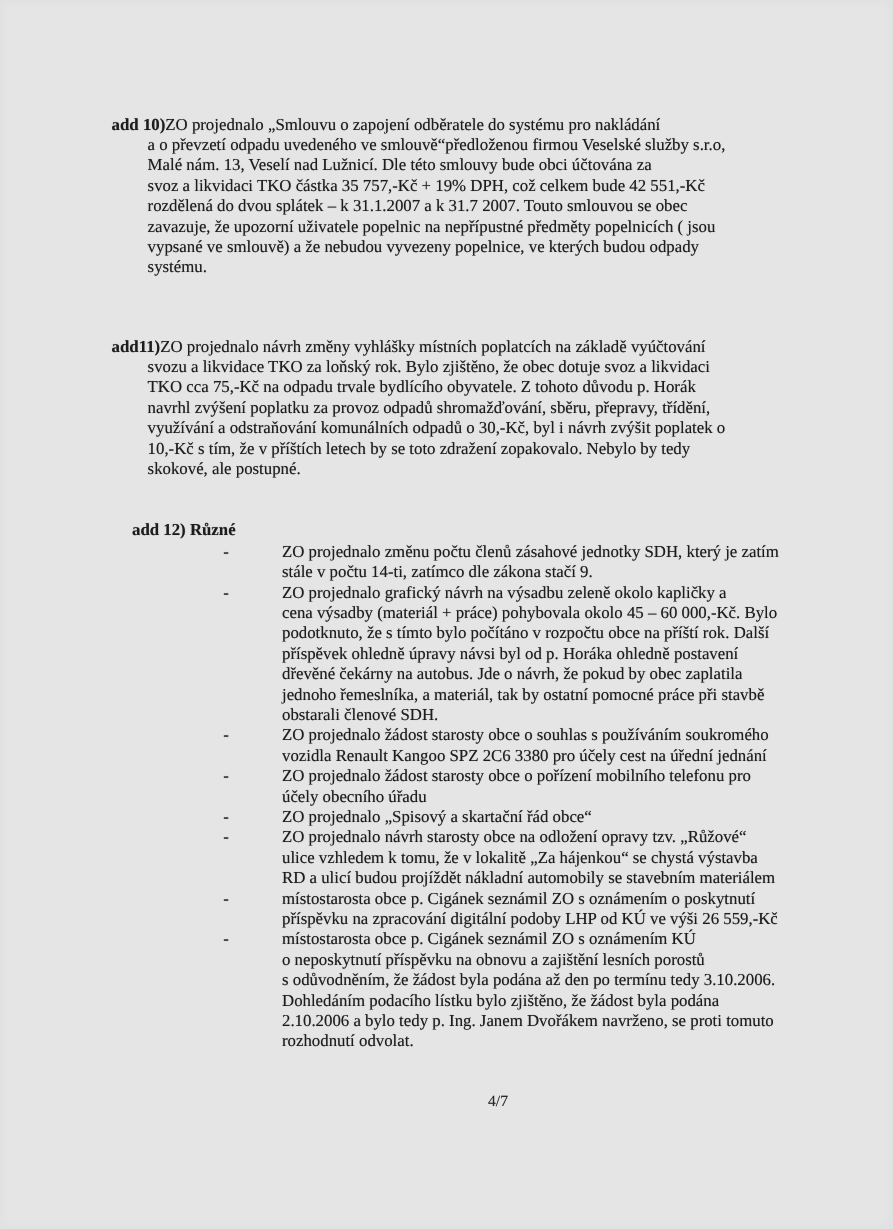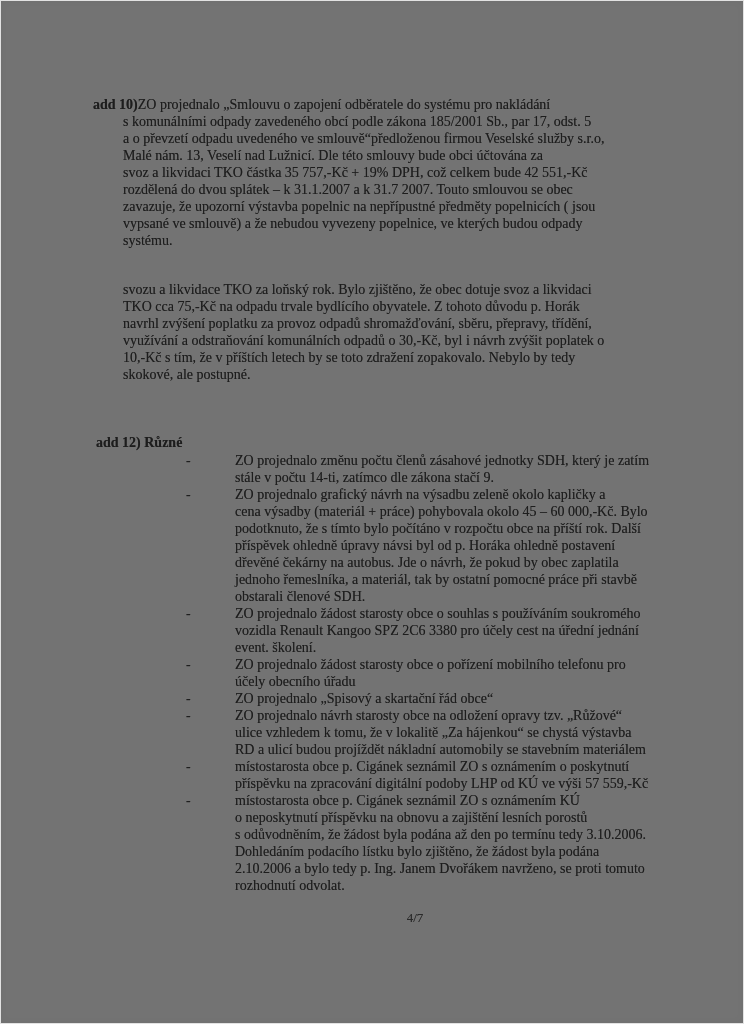--- a/index.html
+++ b/index.html
@@ -5,37 +5,37 @@
   html, body { margin: 0; padding: 0; }
   body {
     width: 744px; height: 1024px;
     background: #ffffff;
     font-family: "Liberation Serif", serif;
     color: #1d1d1d;
   }
   .page {
     position: relative;
     width: 744px; height: 1024px;
-    background: #737373;
+    background: #e5e5e5;
     box-shadow: inset 0 0 0 1px #e2e2e2, inset 0 0 10px rgba(0,0,0,0.04);
     overflow: hidden;
   }
   .line {
     white-space: nowrap;
     font-size: 14px;
     line-height: 17px;
     text-shadow: 0 0 0.6px rgba(25,25,25,0.55);
   }
   .para { position: absolute; left: 93px; width: 580px; }
   .para .cont { margin-left: 30px; }
   .label { font-weight: bold; }
   #p10 { top: 96px; }
   #p11 { top: 281px; }
   .misc-heading {
-    position: absolute; left: 96px; top: 434px;
+    position: absolute; left: 110px; top: 434px;
     font-weight: bold;
   }
   .misc-list { position: absolute; left: 186px; top: 452px; width: 490px; }
   .item { display: flex; align-items: flex-start; }
   .marker { flex: 0 0 27px; width: 27px; }
   .item-lines { flex: 1 1 auto; margin-left: 22px; }
   .footer {
     position: absolute; top: 910px; left: 0; width: 734px;
     text-align: center;
     font-size: 13px;
@@ -44,31 +44,31 @@
     margin-left: 48px;
   }
 </style>
 </head>
 <body>
 
 <div class="page">
 
   <section class="para" id="p10">
     <div class="line"><span class="label">add 10)</span><span>ZO projednalo „Smlouvu o zapojení odběratele do systému pro nakládání</span></div>
-    <div class="line cont">s komunálními odpady zavedeného obcí podle zákona 185/2001 Sb., par 17, odst. 5</div>
     <div class="line cont">a o převzetí odpadu uvedeného ve smlouvě“předloženou firmou Veselské služby s.r.o,</div>
     <div class="line cont">Malé nám. 13, Veselí nad Lužnicí. Dle této smlouvy bude obci účtována za</div>
     <div class="line cont">svoz a likvidaci TKO částka  35 757,-Kč + 19% DPH, což celkem bude 42 551,-Kč</div>
     <div class="line cont">rozdělená do dvou splátek – k 31.1.2007 a k 31.7 2007. Touto smlouvou se obec</div>
-    <div class="line cont">zavazuje, že upozorní výstavba popelnic na nepřípustné předměty  popelnicích ( jsou</div>
+    <div class="line cont">zavazuje, že upozorní uživatele popelnic na nepřípustné předměty  popelnicích ( jsou</div>
     <div class="line cont">vypsané ve smlouvě) a že nebudou vyvezeny popelnice, ve kterých  budou odpady</div>
     <div class="line cont">systému.</div>
   </section>
 
   <section class="para" id="p11">
+    <div class="line"><span class="label">add11)</span><span>ZO projednalo návrh změny vyhlášky místních poplatcích  na základě  vyúčtování</span></div>
     <div class="line cont">svozu  a likvidace TKO za loňský rok. Bylo zjištěno, že obec dotuje svoz a likvidaci</div>
     <div class="line cont">TKO cca 75,-Kč na odpadu trvale bydlícího obyvatele. Z tohoto důvodu p. Horák</div>
     <div class="line cont">navrhl  zvýšení poplatku za provoz odpadů shromažďování, sběru, přepravy, třídění,</div>
     <div class="line cont">využívání a odstraňování komunálních odpadů o 30,-Kč, byl i návrh zvýšit poplatek o</div>
     <div class="line cont">10,-Kč s tím, že v příštích letech by se toto zdražení zopakovalo. Nebylo by tedy</div>
     <div class="line cont">skokové, ale postupné.</div>
   </section>
 
   <div class="misc-heading line">add 12) Různé</div>
 
@@ -93,21 +93,20 @@
         <div class="line">jednoho řemeslníka, a materiál, tak by ostatní pomocné práce při stavbě</div>
         <div class="line">obstarali členové SDH.</div>
       </div>
     </div>
 
     <div class="item">
       <span class="marker line">-</span>
       <div class="item-lines">
         <div class="line">ZO projednalo žádost starosty obce o souhlas s používáním soukromého</div>
         <div class="line">vozidla Renault Kangoo SPZ 2C6 3380 pro účely cest na úřední jednání</div>
-        <div class="line">event.  školení.</div>
       </div>
     </div>
 
     <div class="item">
       <span class="marker line">-</span>
       <div class="item-lines">
         <div class="line">ZO projednalo žádost starosty obce o pořízení mobilního telefonu pro</div>
         <div class="line">účely obecního úřadu</div>
       </div>
     </div>
@@ -125,21 +124,21 @@
         <div class="line">ZO projednalo návrh starosty obce na odložení opravy tzv. „Růžové“</div>
         <div class="line">ulice vzhledem k tomu, že v lokalitě „Za hájenkou“ se chystá výstavba</div>
         <div class="line">RD a ulicí budou projíždět nákladní automobily se stavebním materiálem</div>
       </div>
     </div>
 
     <div class="item">
       <span class="marker line">-</span>
       <div class="item-lines">
         <div class="line">místostarosta obce p. Cigánek seznámil ZO s oznámením o poskytnutí</div>
-        <div class="line">příspěvku na zpracování digitální podoby LHP od KÚ ve výši 57 559,-Kč</div>
+        <div class="line">příspěvku na zpracování digitální podoby LHP od KÚ ve výši 26 559,-Kč</div>
       </div>
     </div>
 
     <div class="item">
       <span class="marker line">-</span>
       <div class="item-lines">
         <div class="line">místostarosta obce p. Cigánek seznámil ZO s oznámením KÚ</div>
         <div class="line">o neposkytnutí příspěvku na obnovu a zajištění lesních porostů</div>
         <div class="line">s odůvodněním, že žádost byla podána až den po termínu tedy 3.10.2006.</div>
         <div class="line">Dohledáním podacího lístku bylo zjištěno, že žádost byla podána</div>

